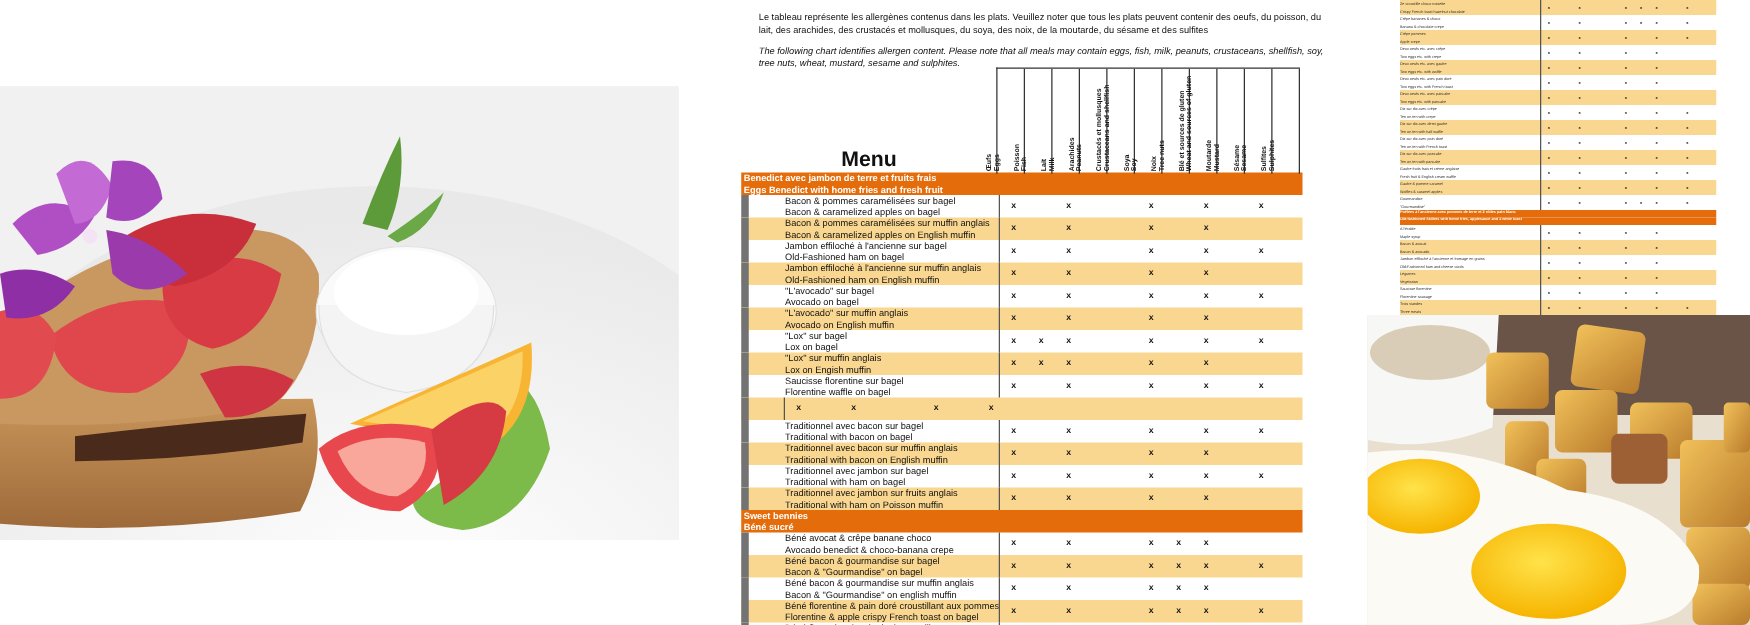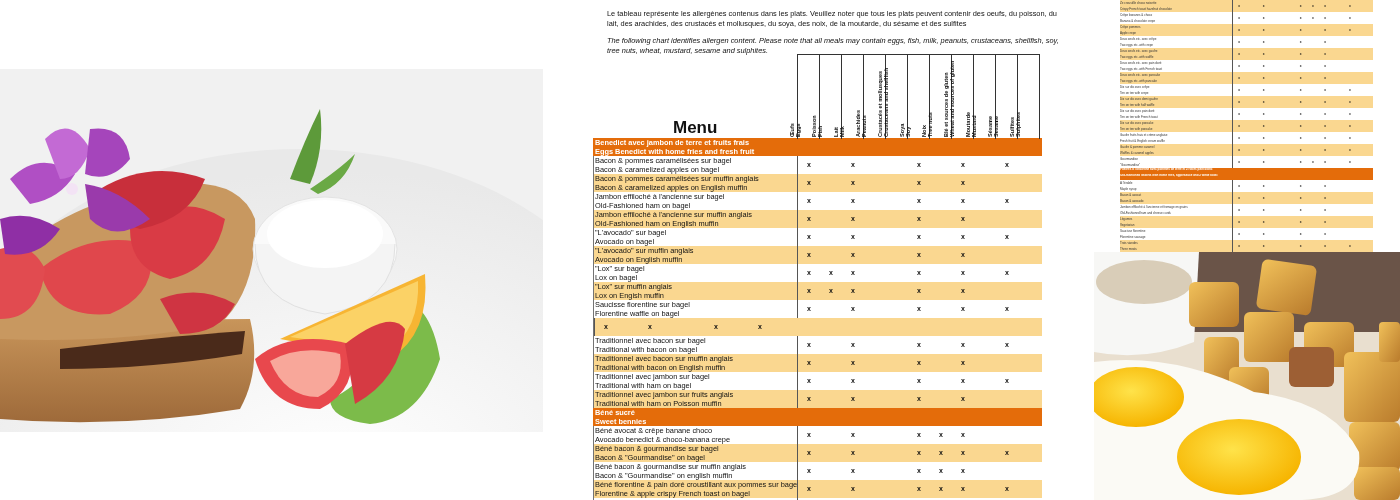--- a/index.html
+++ b/index.html
@@ -11,21 +11,21 @@
   .intro p{margin:0 0 8px 0;}
   .intro .en{font-style:italic;}
   
   #allergen-table{position:absolute;left:593px;top:54px;width:449px;}
   .hdr{position:relative;height:84px;}
   .hdr .menu-title{position:absolute;left:80px;bottom:0;font-size:17px;font-weight:bold;}
   .hdr .cols{position:absolute;left:204px;top:0;height:84px;display:flex;border-top:1px solid #333;border-left:1px solid #333;}
   .hdr .col{width:21px;height:84px;border-right:1px solid #333;position:relative;}
   .hdr .col span{position:absolute;left:3px;bottom:2px;transform:rotate(-90deg);transform-origin:left bottom;white-space:nowrap;font-size:5.6px;line-height:6px;font-weight:bold;width:80px;display:block;}
   .sec{background:#e46c0a;color:#fff;font-weight:bold;font-size:7.4px;line-height:9px;padding:0 2px;}
-  .row{display:flex;height:18px;border-left:1px solid #737373;}
+  .row{display:flex;height:18px;border-left:6px solid #737373;padding-left:28px;}
   .row.alt{background:#fad790;}
   .row .name{width:202px;font-size:7.4px;line-height:9px;padding-left:1px;overflow:hidden;white-space:nowrap;}
   .row .marks{display:flex;border-left:1px solid #555;}
   .row .mk{width:22px;text-align:center;font-size:7px;font-weight:bold;line-height:18px;}
   
   #small-table{position:absolute;left:1120px;top:0;width:253px;}
   .srow{display:flex;height:6px;}
   .srow.alt{background:#fad790;}
   .srow .sn{width:112px;font-size:3px;line-height:3px;overflow:hidden;white-space:nowrap;color:#333;}
   .srow .sm{display:flex;border-left:1px solid #555;}
@@ -424,22 +424,22 @@
           <div class="mk"></div>
           <div class="mk">x</div>
           <div class="mk"></div>
           <div class="mk">x</div>
           <div class="mk"></div>
           <div class="mk"></div>
           <div class="mk"></div>
         </div>
       </div>
       <div class="sec">
+        <div>Sweet bennies</div>
         <div>Béné sucré</div>
-        <div>Sweet bennies</div>
       </div>
       <div class="row">
         <div class="name">
           <div>Béné avocat &amp; crêpe banane choco</div>
           <div>Avocado benedict &amp; choco-banana crepe</div>
         </div>
         <div class="marks">
           <div class="mk">x</div>
           <div class="mk"></div>
           <div class="mk">x</div>

